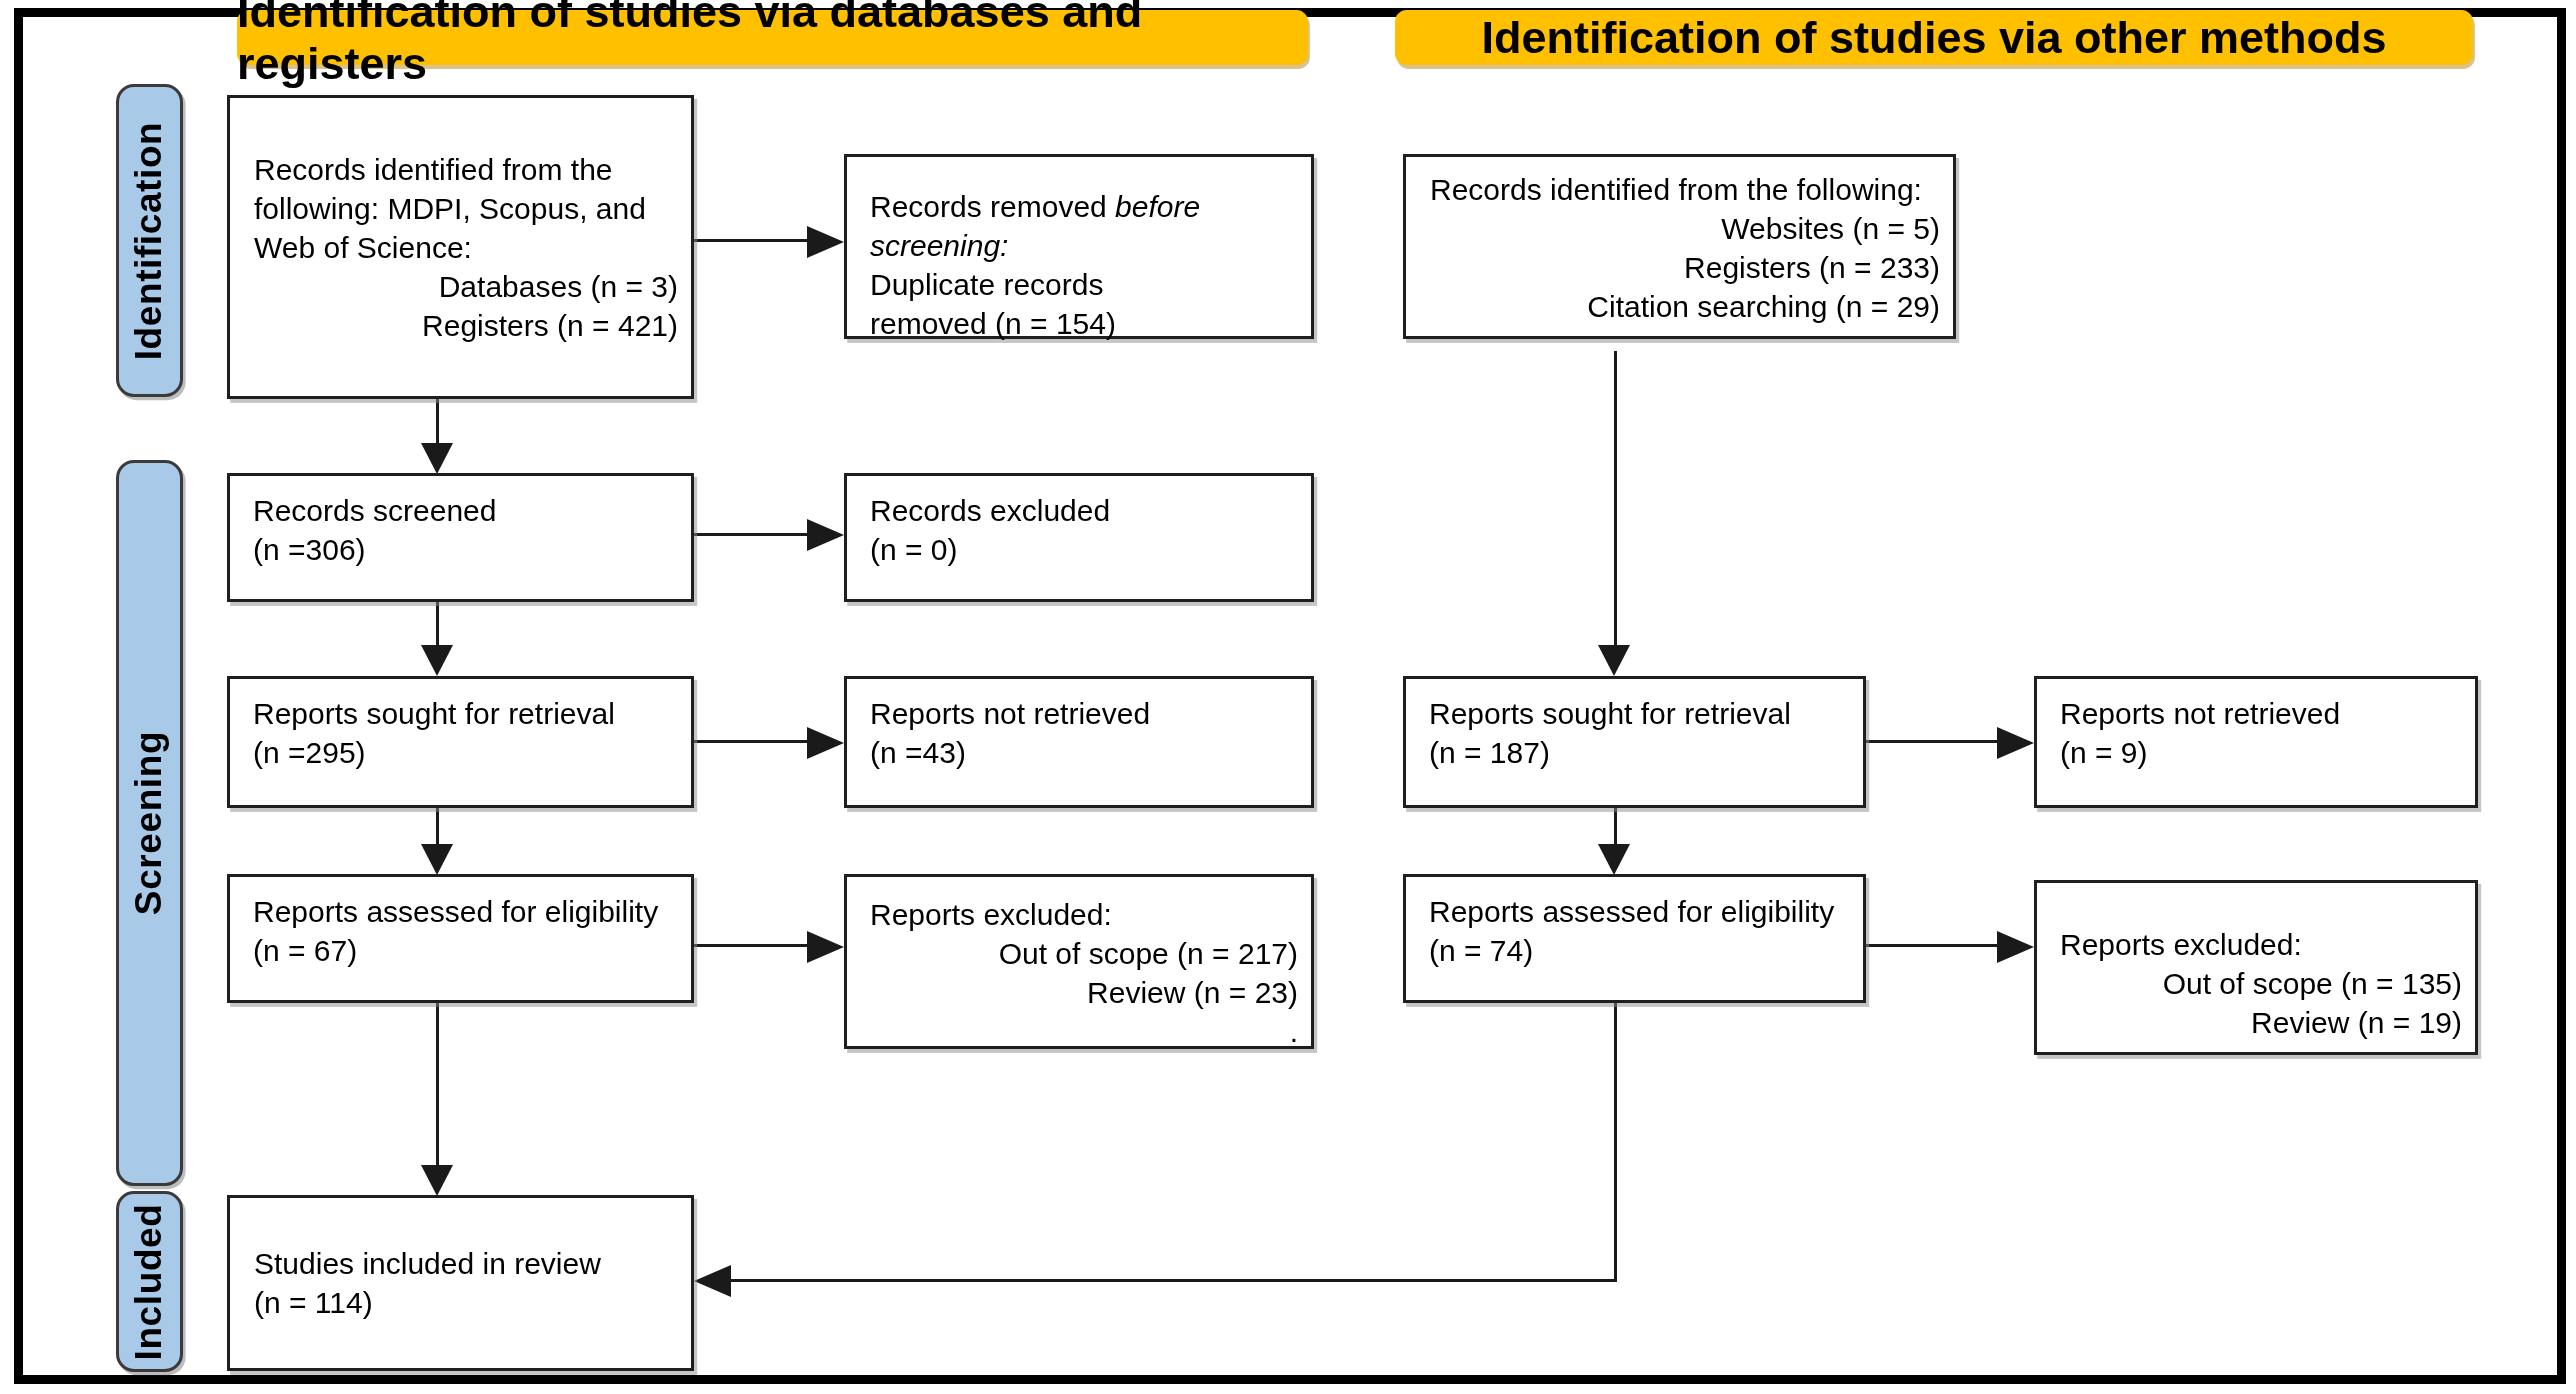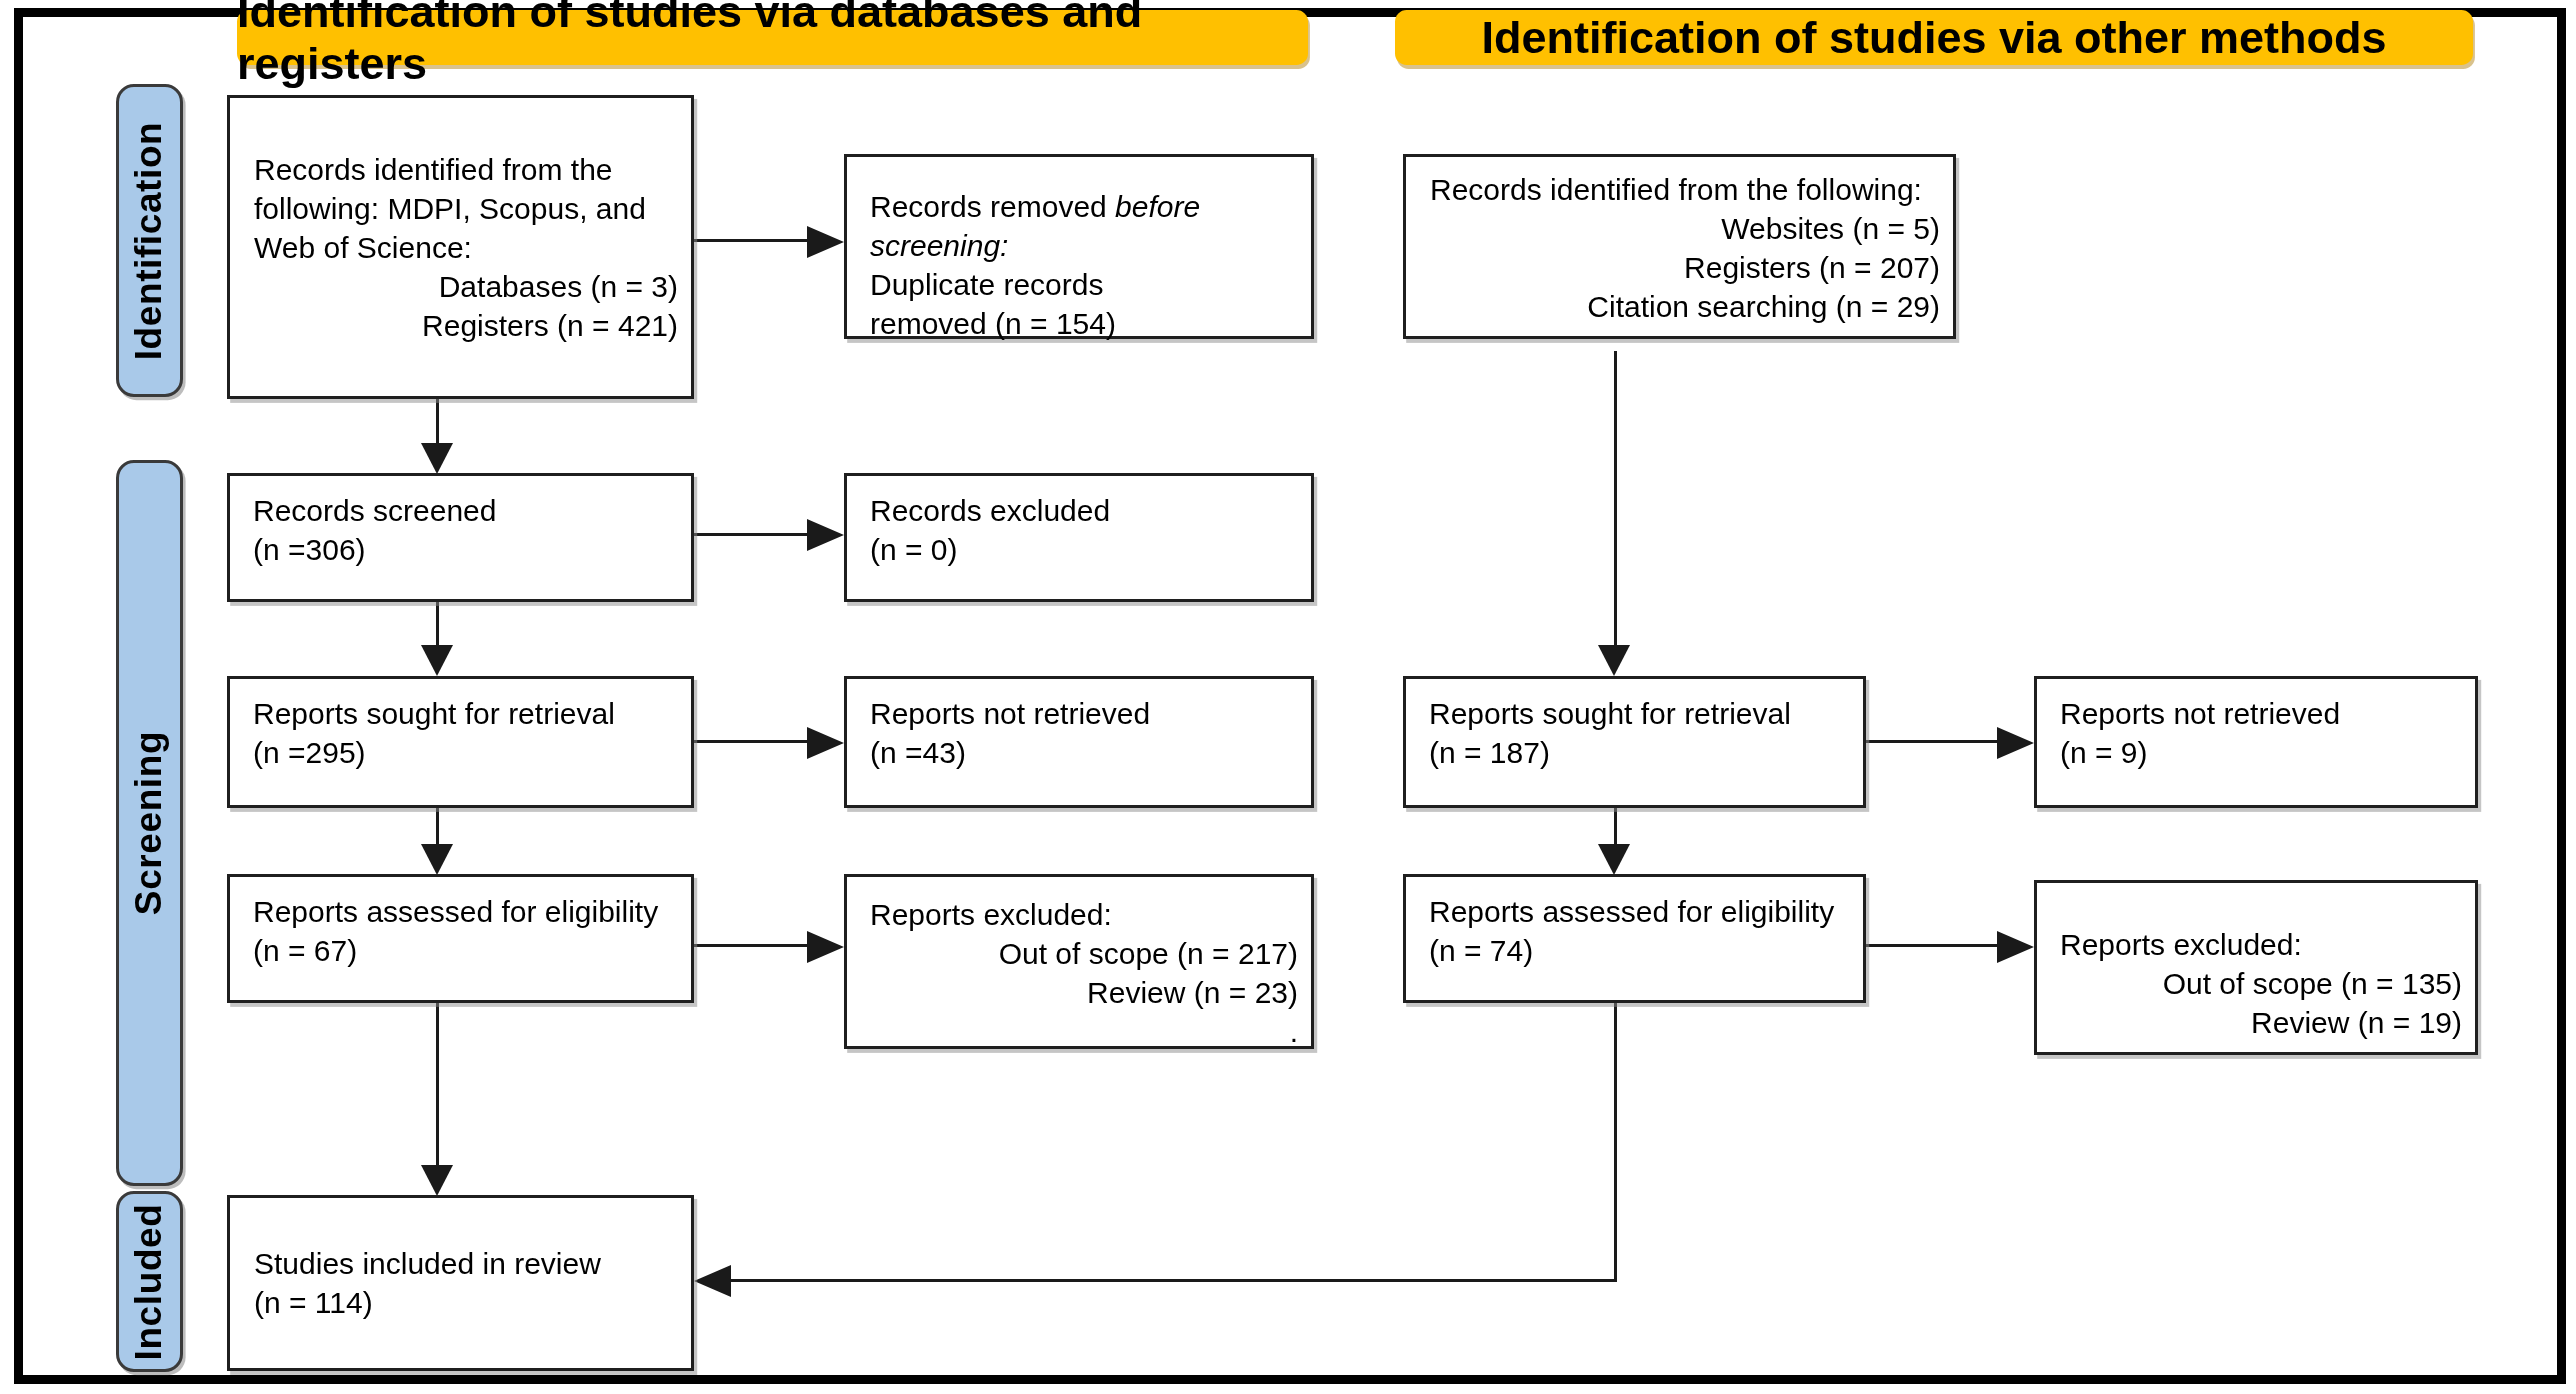--- a/index.html
+++ b/index.html
@@ -117,21 +117,21 @@
   <div class="box box-m1">
     <div><span>Records removed </span><i>before</i></div>
     <div><i>screening:</i></div>
     <div>Duplicate records</div>
     <div>removed (n = 154)</div>
   </div>
 
   <div class="box box-r1">
     <div>Records identified from the following:</div>
     <div class="indent">Websites (n = 5)</div>
-    <div class="indent">Registers (n = 207)</div>
+    <div class="indent">Registers (n = 233)</div>
     <div class="indent">Citation searching (n = 29)</div>
   </div>
 
   <div class="box box-l2">
     <div>Records screened</div>
     <div>(n =306)</div>
   </div>
   <div class="box box-m2">
     <div>Records excluded</div>
     <div>(n = 0)</div>

